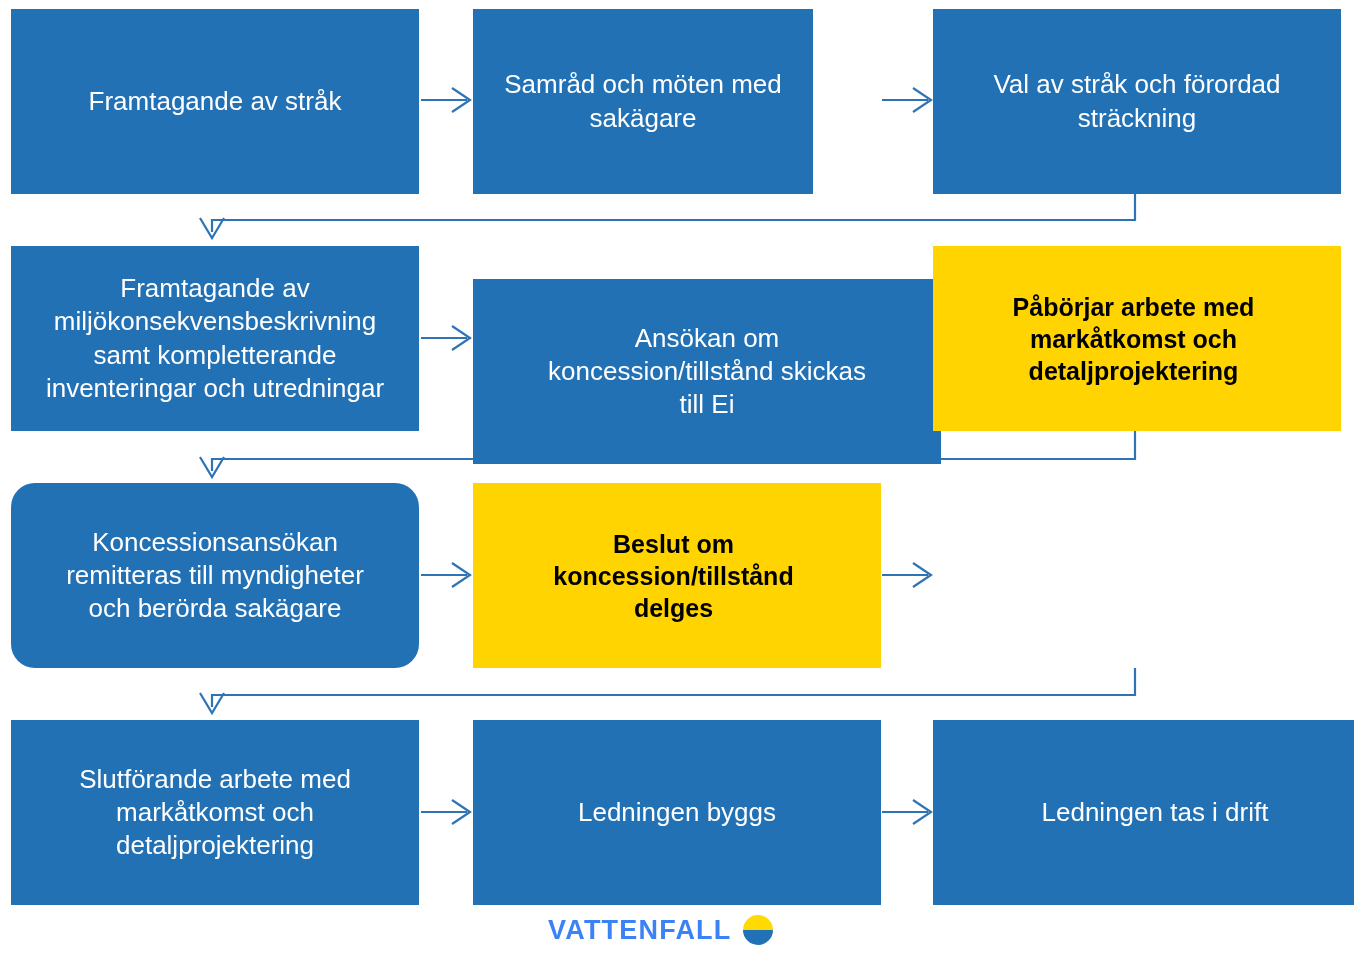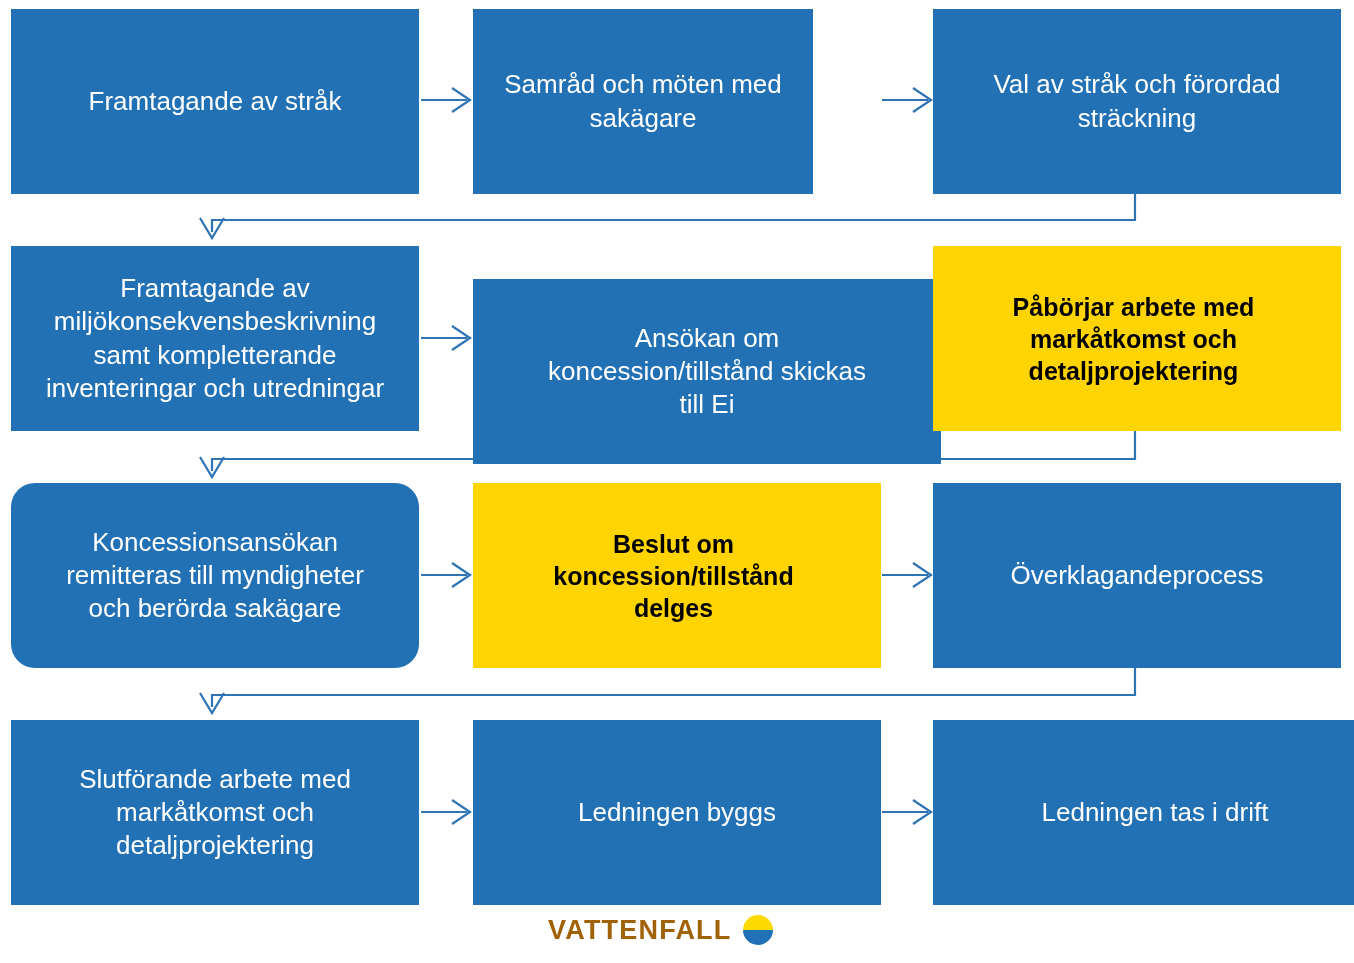--- a/index.html
+++ b/index.html
@@ -60,21 +60,21 @@
     position: absolute;
     display: flex;
     align-items: center;
     gap: 12px;
   }
   #logo .wordmark {
     font-family: "Liberation Sans", sans-serif;
     font-weight: bold;
     font-size: 27px;
     letter-spacing: 1.2px;
-    color: #a16207;
+    color: #3b82f6;
     line-height: 1;
   }
   #logo .mark {
     width: 30px;
     height: 30px;
     border-radius: 50%;
     overflow: hidden;
     position: relative;
     flex: none;
   }
@@ -190,23 +190,20 @@
 remitteras till myndigheter
 och berörda sakägare</span>
   </div>
 
   <div class="node yellow" style="left:473px; top:483px; width:408px; height:185px;">
     <span class="label">Beslut om
 koncession/tillstånd
 delges</span>
   </div>
 
-  <div class="node blue" style="left:933px; top:483px; width:408px; height:185px;">
-    <span class="label">Överklagandeprocess</span>
-  </div>
 
   <div class="node blue" style="left:11px; top:720px; width:408px; height:185px;">
     <span class="label">Slutförande arbete med
 markåtkomst och
 detaljprojektering</span>
   </div>
 
   <div class="node blue" style="left:473px; top:720px; width:408px; height:185px;">
     <span class="label">Ledningen byggs</span>
   </div>

